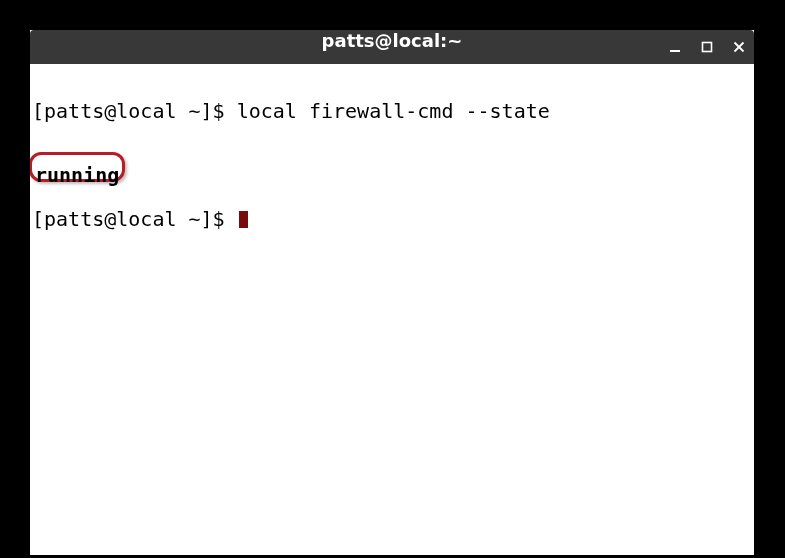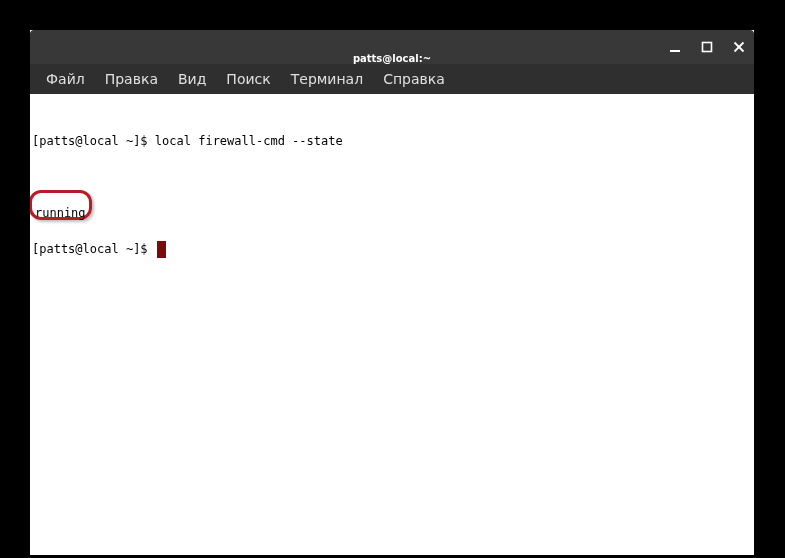--- a/index.html
+++ b/index.html
@@ -23,28 +23,28 @@
       height: 525px;
       background: #fff;
       display: flex;
       flex-direction: column;
       overflow: hidden;
     }
     .titlebar {
       background: #383838;
       height: 34px;
       display: flex;
-      align-items: flex-end;
+      align-items: flex-start;
       justify-content: center;
       position: relative;
       border-top-left-radius: 4px;
       border-top-right-radius: 4px;
       color: #fff;
       font-family: "DejaVu Sans", "Liberation Sans", sans-serif;
-      font-size: 10px;
+      font-size: 18px;
       font-weight: bold;
     }
     .win-controls {
       position: absolute;
       right: 8px;
       top: 0;
       height: 34px;
       display: flex;
       align-items: center;
       gap: 18px;
@@ -72,21 +72,21 @@
       font-size: 14px;
     }
     .menu-item {
       padding: 5px 10px;
       cursor: pointer;
     }
     .terminal {
       flex: 1;
       background: #fff;
       color: #000;
-      font-size: 12px;
+      font-size: 20px;
       line-height: 18px;
       padding: 2px 0 0 2px;
       font-family: "DejaVu Sans Mono", "Liberation Mono", monospace;
       white-space: pre;
       position: relative;
     }
     .line {
       height: 18px;
       display: flex;
       align-items: center;
@@ -94,21 +94,22 @@
     .highlight {
       border: 3px solid #b61d25;
       border-radius: 12px;
       padding: 12px 3px;
       margin-left: -3px;
       box-shadow: 2px 2px 3px rgba(0,0,0,0.25);
       display: inline-block;
       height: 22px;
       line-height: 16px;
       position: relative;
-      top: 10px;
+      top: 2px;
+      font-weight: bold;
     }
     .cursor {
       display: inline-block;
       width: 9px;
       height: 17px;
       background: #7a0b0b;
       margin-left: 2px;
     }
   </style>
 </head>
@@ -130,27 +131,19 @@
             </svg>
         </div>
         <div class="win-btn">
           <svg width="12" height="12" viewBox="0 0 12 12">
               <line x1="1.5" y1="1.5" x2="10.5" y2="10.5" stroke="#fff" stroke-width="1.8"></line>
               <line x1="10.5" y1="1.5" x2="1.5" y2="10.5" stroke="#fff" stroke-width="1.8"></line>
             </svg>
         </div>
       </div>
     </div>
-    <div class="menubar">
-      <div class="menu-item">Файл</div>
-      <div class="menu-item">Правка</div>
-      <div class="menu-item">Вид</div>
-      <div class="menu-item">Поиск</div>
-      <div class="menu-item">Терминал</div>
-      <div class="menu-item">Справка</div>
-    </div>
     <div class="terminal">
       <div class="line"><span>[patts@local ~]$ </span><span>local firewall-cmd --state</span></div>
       <div class="line"><span class="highlight"><span>running</span></span></div>
       <div class="line"><span>[patts@local ~]$ </span><span class="cursor"></span></div>
     </div>
   </div>
 </div>
 
 </body></html>

